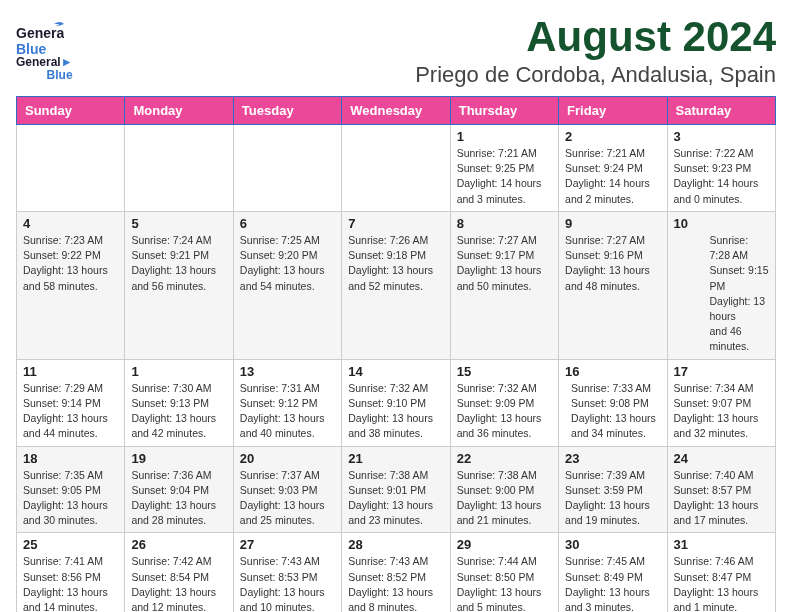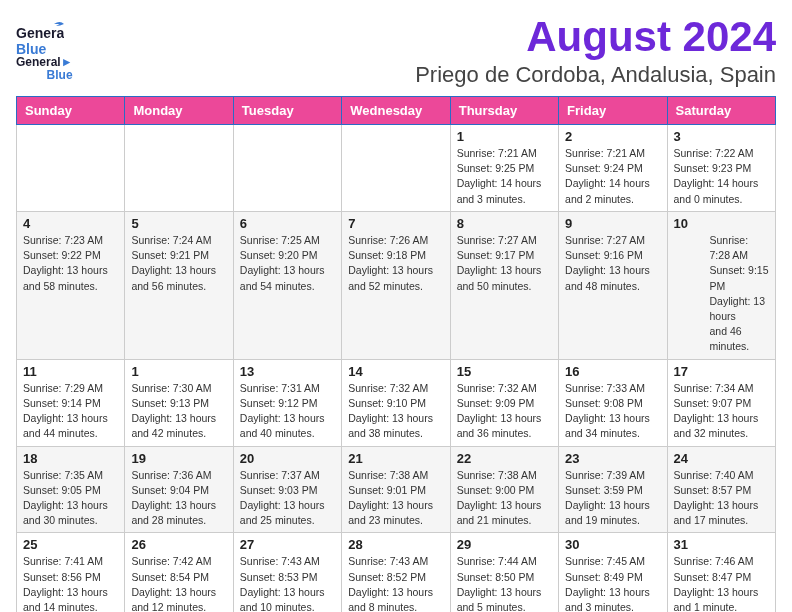--- a/index.html
+++ b/index.html
@@ -20,21 +20,21 @@
       display: flex;
       flex-direction: column;
       align-items: flex-start;
     }
     .title-block {
       text-align: right;
     }
     .month-title {
       font-size: 42px;
       font-weight: bold;
-      color: #6d28d9;
+      color: #14532d;
       line-height: 1;
     }
     .subtitle {
       font-size: 22px;
       color: #444;
       margin-top: 4px;
     }
     .calendar {
       width: 100%;
       border-collapse: collapse;
@@ -227,21 +227,21 @@
         </td>
         <td>
           <span class="day-number">15</span>
           <div class="day-info" style="white-space: pre-line;">Sunrise: 7:32 AM
 Sunset: 9:09 PM
 Daylight: 13 hours
 and 36 minutes.</div>
         </td>
         <td>
           <span class="day-number">16</span>
-          <div class="day-info" style="white-space: pre-line;">Sunrise: 7:33 AM
+          <div class="day-info" style="white-space: pre-line; margin-left: 6px;">Sunrise: 7:33 AM
 Sunset: 9:08 PM
 Daylight: 13 hours
 and 34 minutes.</div>
         </td>
         <td>
           <span class="day-number">17</span>
           <div class="day-info" style="white-space: pre-line;">Sunrise: 7:34 AM
 Sunset: 9:07 PM
 Daylight: 13 hours
 and 32 minutes.</div>

